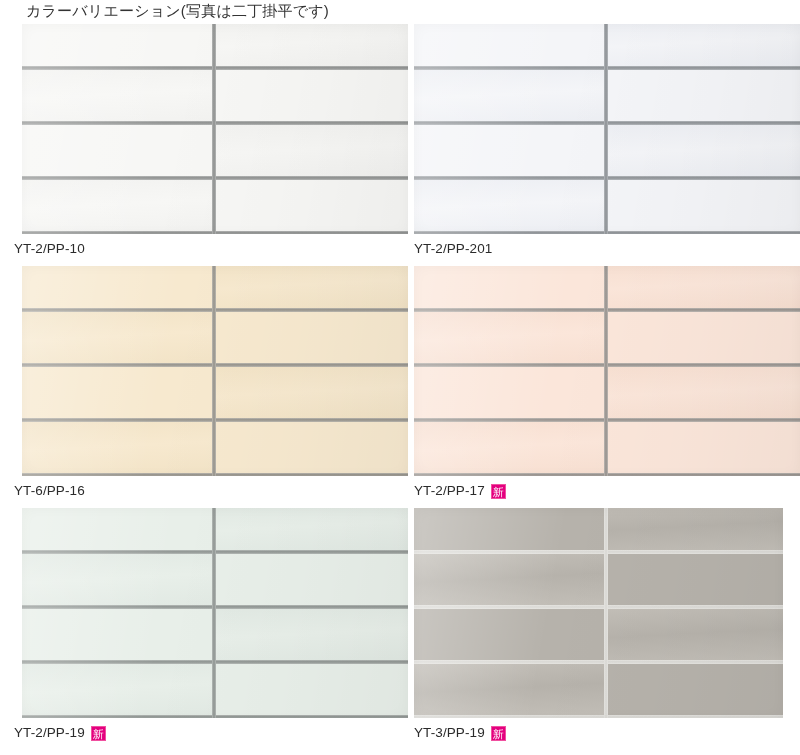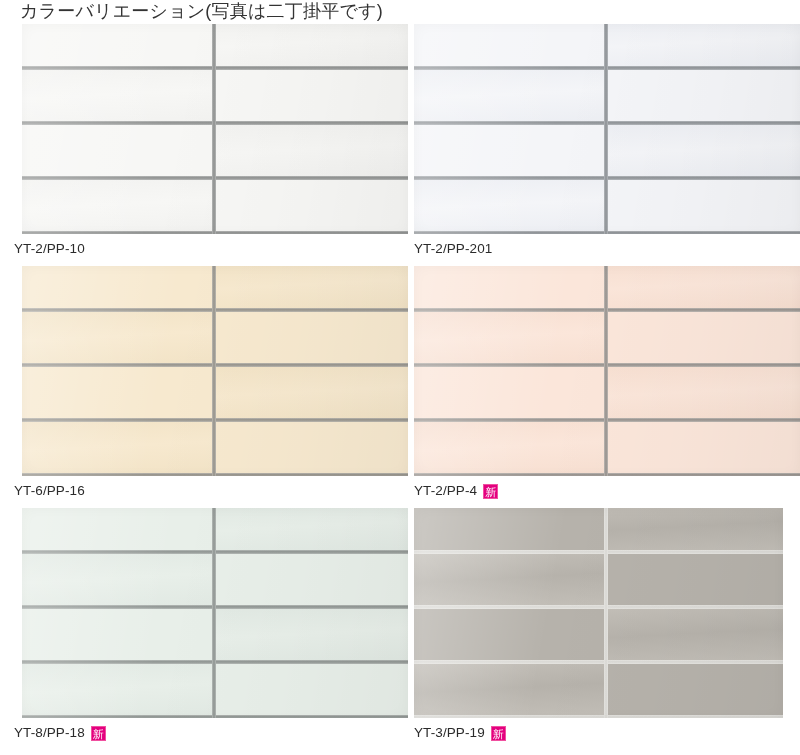--- a/index.html
+++ b/index.html
@@ -16,23 +16,23 @@
     position: relative;
     width: 800px;
     height: 755px;
     background: #ffffff;
     overflow: hidden;
   }
 
   
   .section-title {
     position: absolute;
-    left: 20px;
+    left: 26px;
     top: 2px;
-    font-size: 18px;
+    font-size: 15px;
     line-height: 18px;
     color: #333333;
     letter-spacing: 0.2px;
     white-space: nowrap;
   }
 
   
   .swatch-grid {
     position: absolute;
     left: 0;
@@ -257,21 +257,21 @@
               <div class="grout-h" style="top: 42px; background: linear-gradient(rgb(190, 185, 180) 0%, rgb(149, 144, 140) 45%, rgb(190, 185, 180) 100%);"></div>
               <div class="grout-h" style="top: 97px; background: linear-gradient(rgb(190, 185, 180) 0%, rgb(149, 144, 140) 45%, rgb(190, 185, 180) 100%);"></div>
               <div class="grout-h" style="top: 152px; background: linear-gradient(rgb(190, 185, 180) 0%, rgb(149, 144, 140) 45%, rgb(190, 185, 180) 100%);"></div>
               <div class="grout-h" style="top: 207px; background: linear-gradient(rgb(190, 185, 180) 0%, rgb(149, 144, 140) 45%, rgb(190, 185, 180) 100%);"></div>
               <div class="grout-v" style="left: 190px; background: linear-gradient(90deg, rgb(190, 185, 180) 0%, rgb(149, 144, 140) 50%, rgb(190, 185, 180) 100%);"></div>
             </div>
             <div class="sheen"></div>
           <div class="edge-shade"></div>
         </div>
         <div class="swatch-caption">
-          <span class="swatch-label">YT-2/PP-4</span>
+          <span class="swatch-label">YT-2/PP-17</span>
           <span class="new-badge" style="background: rgb(228, 0, 127);">新</span>
         </div>
       </div>
 
     </div>
 
     <div class="swatch-row">
 
       <div class="swatch-cell col-left">
         <div class="tile-photo">
@@ -290,21 +290,21 @@
               <div class="grout-h" style="top: 42px; background: linear-gradient(rgb(182, 187, 184) 0%, rgb(141, 147, 144) 45%, rgb(182, 187, 184) 100%);"></div>
               <div class="grout-h" style="top: 97px; background: linear-gradient(rgb(182, 187, 184) 0%, rgb(141, 147, 144) 45%, rgb(182, 187, 184) 100%);"></div>
               <div class="grout-h" style="top: 152px; background: linear-gradient(rgb(182, 187, 184) 0%, rgb(141, 147, 144) 45%, rgb(182, 187, 184) 100%);"></div>
               <div class="grout-h" style="top: 207px; background: linear-gradient(rgb(182, 187, 184) 0%, rgb(141, 147, 144) 45%, rgb(182, 187, 184) 100%);"></div>
               <div class="grout-v" style="left: 190px; background: linear-gradient(90deg, rgb(182, 187, 184) 0%, rgb(141, 147, 144) 50%, rgb(182, 187, 184) 100%);"></div>
             </div>
             <div class="sheen"></div>
           <div class="edge-shade"></div>
         </div>
         <div class="swatch-caption">
-          <span class="swatch-label">YT-8/PP-18</span>
+          <span class="swatch-label">YT-2/PP-19</span>
           <span class="new-badge" style="background: rgb(228, 0, 127);">新</span>
         </div>
       </div>
 
       <div class="swatch-cell col-right">
         <div class="tile-photo narrow">
           <div class="tile-surface" style="background: rgb(182, 178, 171);"></div>
           <div class="brick-field">
               <div class="brick" style="left: -6px; top: -6px; width: 198px; height: 50px; background: linear-gradient(177deg, rgb(182, 178, 171) 0%, rgb(182, 178, 171) 48%, rgb(182, 178, 171) 100%);"></div>
               <div class="brick" style="left: 192px; top: -6px; width: 183px; height: 50px; background: linear-gradient(177deg, rgb(195, 191, 184) 0%, rgb(182, 178, 171) 48%, rgb(195, 191, 184) 100%);"></div>

